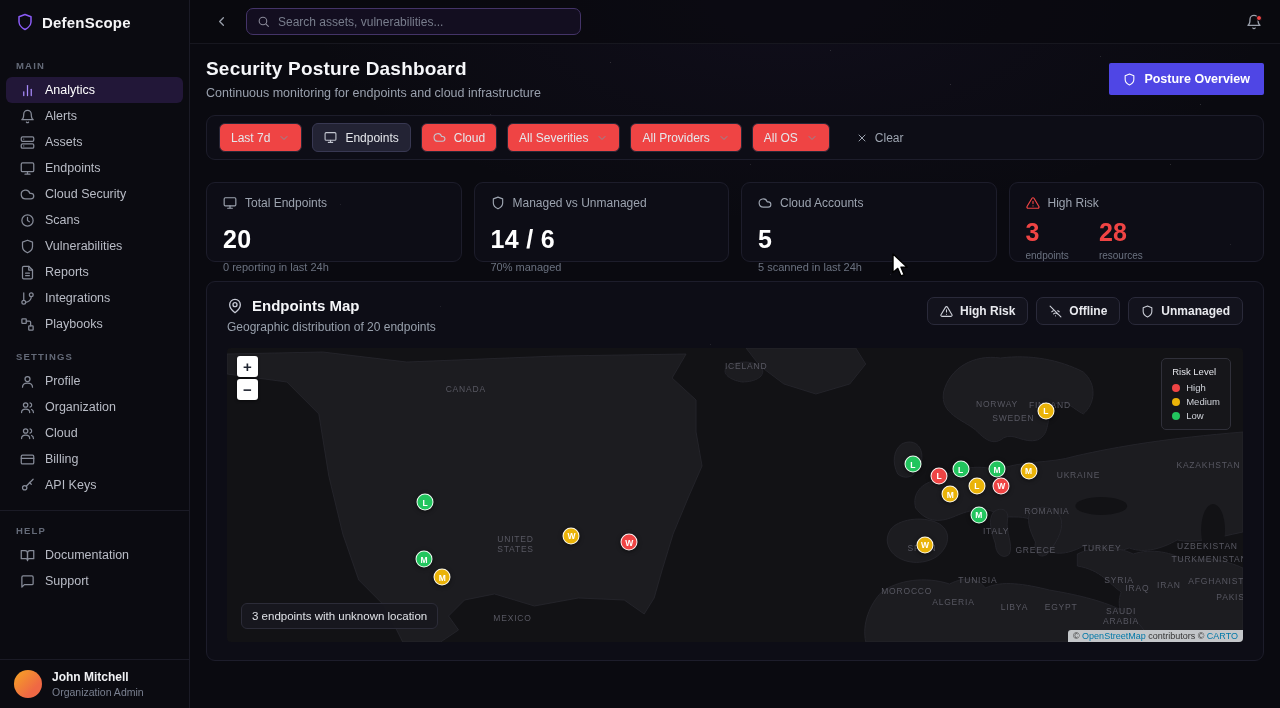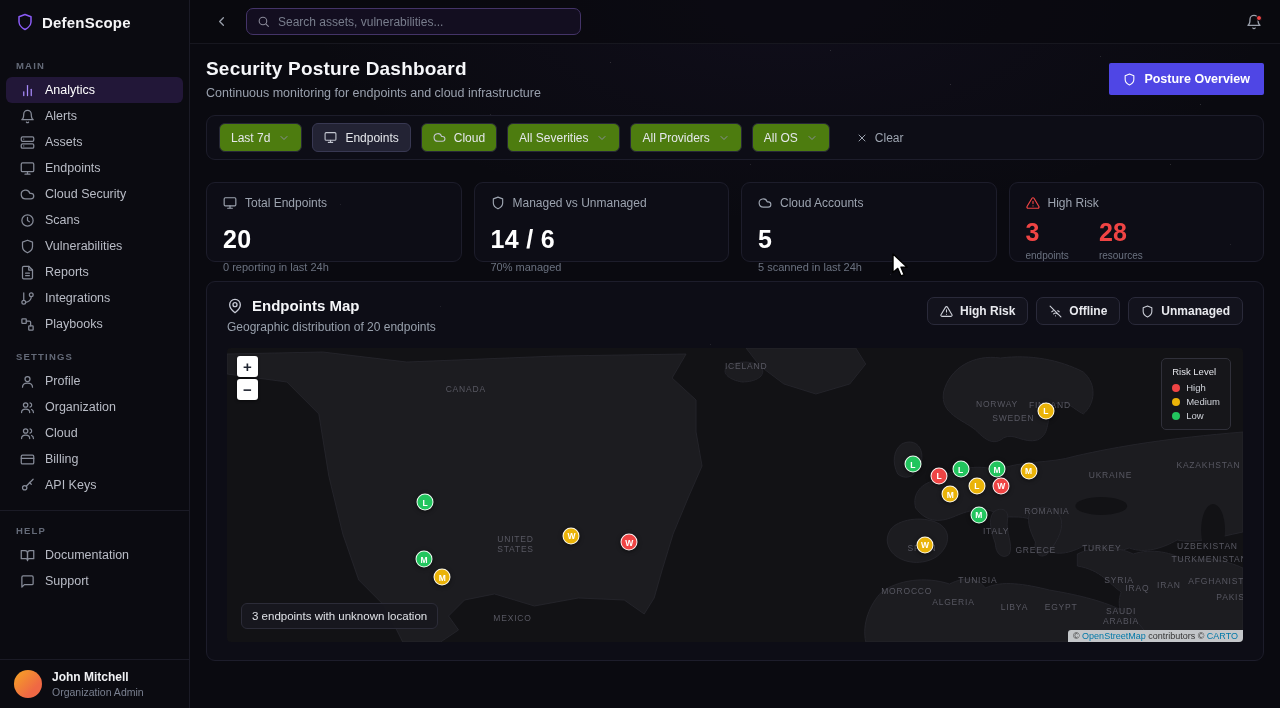--- a/index.html
+++ b/index.html
@@ -75,21 +75,21 @@
     border:0; border-radius:2px; height:32px; padding:0 14px; font-size:12.5px; font-weight:bold;
     font-family:inherit; cursor:pointer; }
   .cta svg { font-size:13px; }
 
   
   .filterbar {
     margin-top:15px; background:#0d0d16; border:1px solid #1d1d2b; border-radius:9px;
     height:45px; display:flex; align-items:center; gap:10px; padding:0 12px;
   }
   .fcontrol { display:flex; align-items:center; gap:8px; height:29px; padding:0 11px;
-    background:#4d7c0f; border:1px solid #272738; border-radius:6px; font-size:12px;
+    background:#ef4444; border:1px solid #272738; border-radius:6px; font-size:12px;
     color:#e5e7eb; cursor:pointer; white-space:nowrap; }
   .fcontrol .chev { color:#8a8e9a; font-size:12px; display:flex; }
   .fcontrol .chip-ic { color:#c3c6d0; font-size:13px; display:flex; }
   .chip.active { background:#232334; border-color:#383852; }
   .fclear { display:flex; align-items:center; gap:7px; color:#9ca3af; font-size:12px;
     cursor:pointer; margin-left:16px; }
   .fclear .chev { font-size:12px; display:flex; color:#9ca3af; }
 
   
   .stats { display:grid; grid-template-columns:repeat(4,1fr); gap:12px; margin-top:22px; }
@@ -585,21 +585,21 @@
             <span class="map-label" style="left: 75%; top: 19%; padding-left: 16px;">NORWAY</span>
             <span class="map-label" style="left: 77.4%; top: 23.8%;">SWEDEN</span>
             <span class="map-label" style="left: 81%; top: 19.5%;">FINLAND</span>
             <span class="map-label" style="left: 23.5%; top: 14%;">CANADA</span>
             <span class="map-label" style="left: 28.4%; top: 66.5%;">UNITED
 STATES</span>
             <span class="map-label" style="left: 28.1%; top: 92%;">MEXICO</span>
             <span class="map-label" style="left: 68.4%; top: 68%;">SPAIN</span>
             <span class="map-label" style="left: 75.7%; top: 62.2%;">ITALY</span>
             <span class="map-label" style="left: 80.7%; top: 55.4%;">ROMANIA</span>
-            <span class="map-label" style="left: 83.8%; top: 43.2%; margin-left: 32px;">UKRAINE</span>
+            <span class="map-label" style="left: 83.8%; top: 43.2%;">UKRAINE</span>
             <span class="map-label" style="left: 96.6%; top: 39.8%;">KAZAKHSTAN</span>
             <span class="map-label" style="left: 79.6%; top: 68.7%;">GREECE</span>
             <span class="map-label" style="left: 86.1%; top: 68%;">TURKEY</span>
             <span class="map-label" style="left: 73.9%; top: 78.9%;">TUNISIA</span>
             <span class="map-label" style="left: 66.9%; top: 82.7%;">MOROCCO</span>
             <span class="map-label" style="left: 71.5%; top: 86.4%;">ALGERIA</span>
             <span class="map-label" style="left: 77.5%; top: 88.1%;">LIBYA</span>
             <span class="map-label" style="left: 82.1%; top: 88.1%;">EGYPT</span>
             <span class="map-label" style="left: 88%; top: 91%;">SAUDI
 ARABIA</span>

